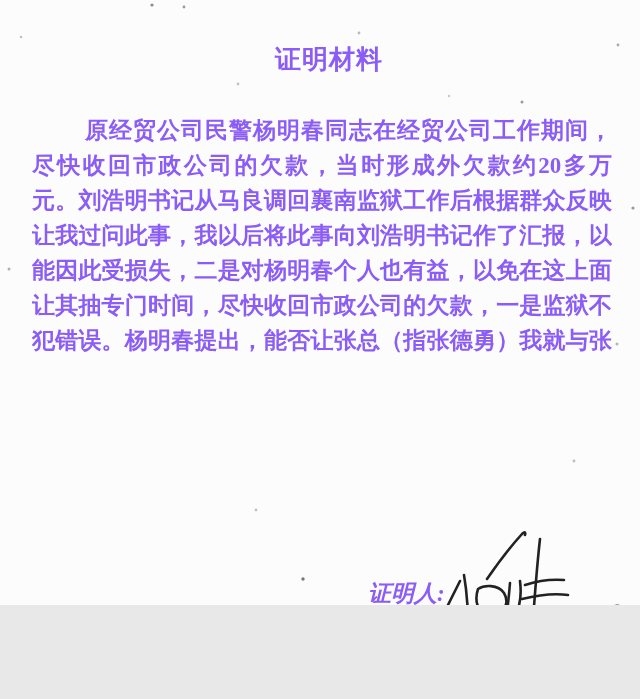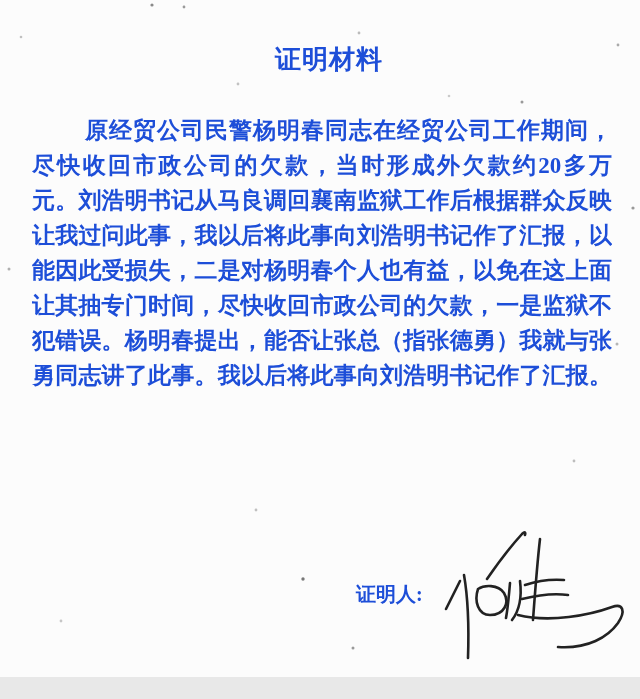--- a/index.html
+++ b/index.html
@@ -3,26 +3,26 @@
 <meta charset="utf-8">
 <style>
   html, body {
     margin: 0;
     padding: 0;
     background: #e8e8e8;
   }
   .paper {
     position: relative;
     width: 640px;
-    height: 677px;
+    height: 605px;
     margin: 0 auto;
     background: #fcfcfc;
     overflow: hidden;
     font-family: "Liberation Serif", "DejaVu Serif", serif;
-    color: #1d4ed8;
+    color: #8b5cf6;
   }
   
   .noise {
     position: absolute;
     left: 0; top: 0;
     width: 2px; height: 2px;
     border-radius: 50%;
     background: transparent;
     box-shadow:
       151px 4px 0 0.6px #8a8a8a,
@@ -70,25 +70,26 @@
     font-weight: 600;
     text-align: justify;
     text-align-last: justify;
     overflow: hidden;
   }
   .line.indent {
     padding-left: 53px;
   }
   .sig-label {
     position: absolute;
-    left: 356px;
+    left: 368px;
     top: 580px;
-    font-size: 20px;
+    font-size: 23px;
     font-weight: 600;
     line-height: 28px;
+    font-style: italic;
   }
   .signature-svg {
     position: absolute;
     left: 440px;
     top: 523px;
     width: 190px;
     height: 140px;
   }
   .doc-date {
     position: absolute;
@@ -110,21 +111,20 @@
   <h1 class="title">证明材料</h1>
 
   <div class="body-text">
     <div class="line indent">原经贸公司民警杨明春同志在经贸公司工作期间，因</div>
     <div class="line">尽快收回市政公司的欠款，当时形成外欠款约20多万</div>
     <div class="line">元。刘浩明书记从马良调回襄南监狱工作后根据群众反映</div>
     <div class="line">让我过问此事，我以后将此事向刘浩明书记作了汇报，以免</div>
     <div class="line">能因此受损失，二是对杨明春个人也有益，以免在这上面</div>
     <div class="line">让其抽专门时间，尽快收回市政公司的欠款，一是监狱不</div>
     <div class="line">犯错误。杨明春提出，能否让张总（指张德勇）我就与张德</div>
-    <div class="line">勇同志讲了此事。我以后将此事向刘浩明书记作了汇报。</div>
   </div>
 
   <div class="sig-label">证明人:</div>
 
   <svg class="signature-svg" viewBox="0 0 190 140" fill="none" xmlns="http://www.w3.org/2000/svg">
     <g stroke="#222222" stroke-width="2.6" stroke-linecap="round" fill="none">
 
       <path d="M 20 58 C 15 68, 10 78, 6 86"></path>
 
       <path d="M 24 52 C 28 75, 29 105, 28 135"></path>

